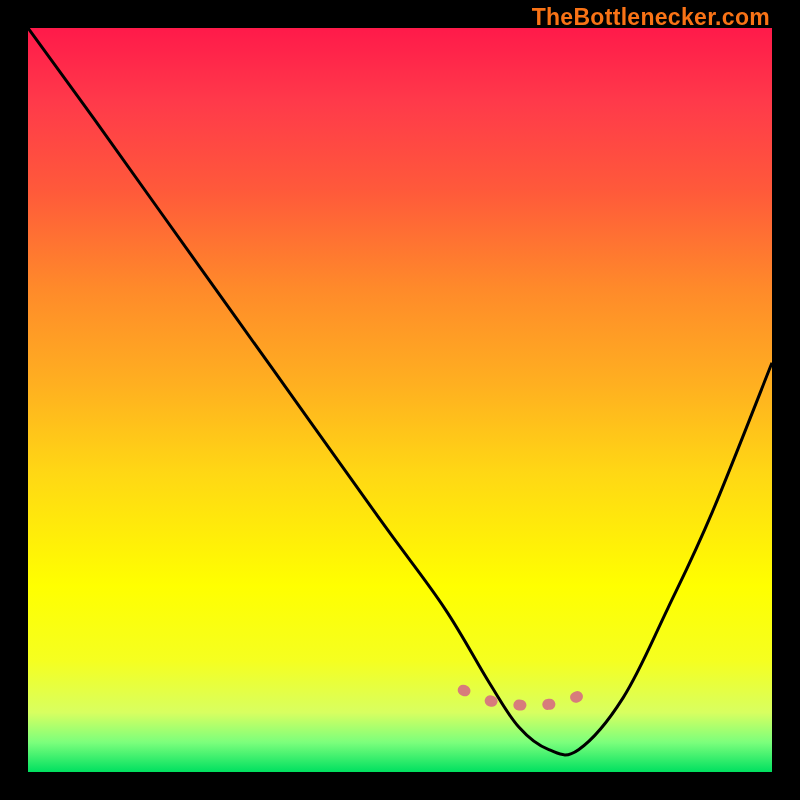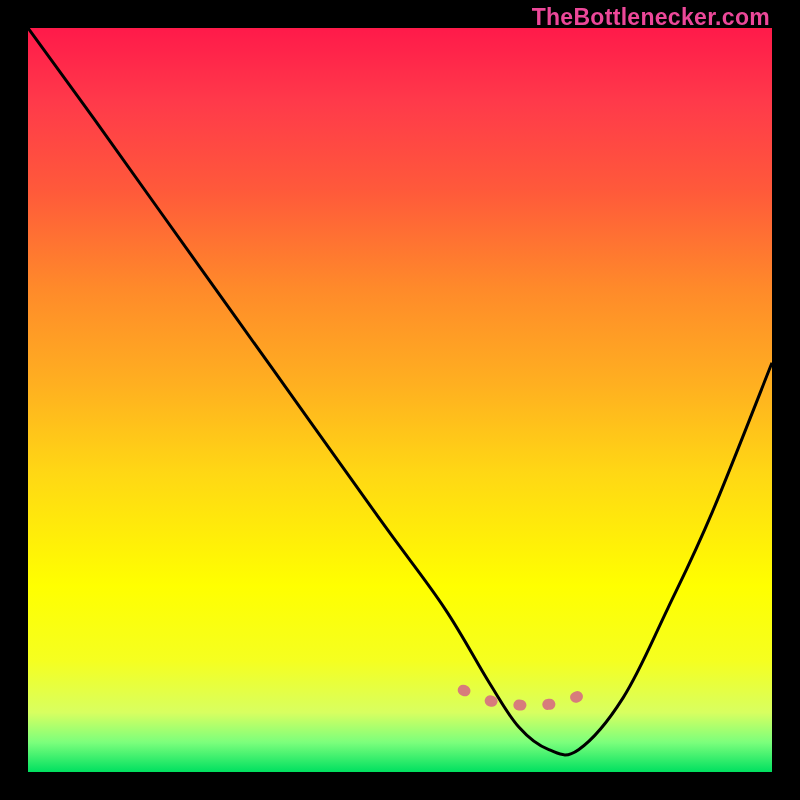--- a/index.html
+++ b/index.html
@@ -50,21 +50,21 @@
     width: 744px;
     height: 744px;
   }
   .watermark {
     position: absolute;
     top: 4px;
     right: 30px;
     font-family: Arial, Helvetica, sans-serif;
     font-size: 23px;
     font-weight: 600;
-    color: #ec4899;
+    color: #f97316;
     letter-spacing: 0.3px;
   }
   .blackout-left {
     position: absolute;
     left: 0;
     top: 0;
     width: 28px;
     height: 800px;
     background: #000;
   }

